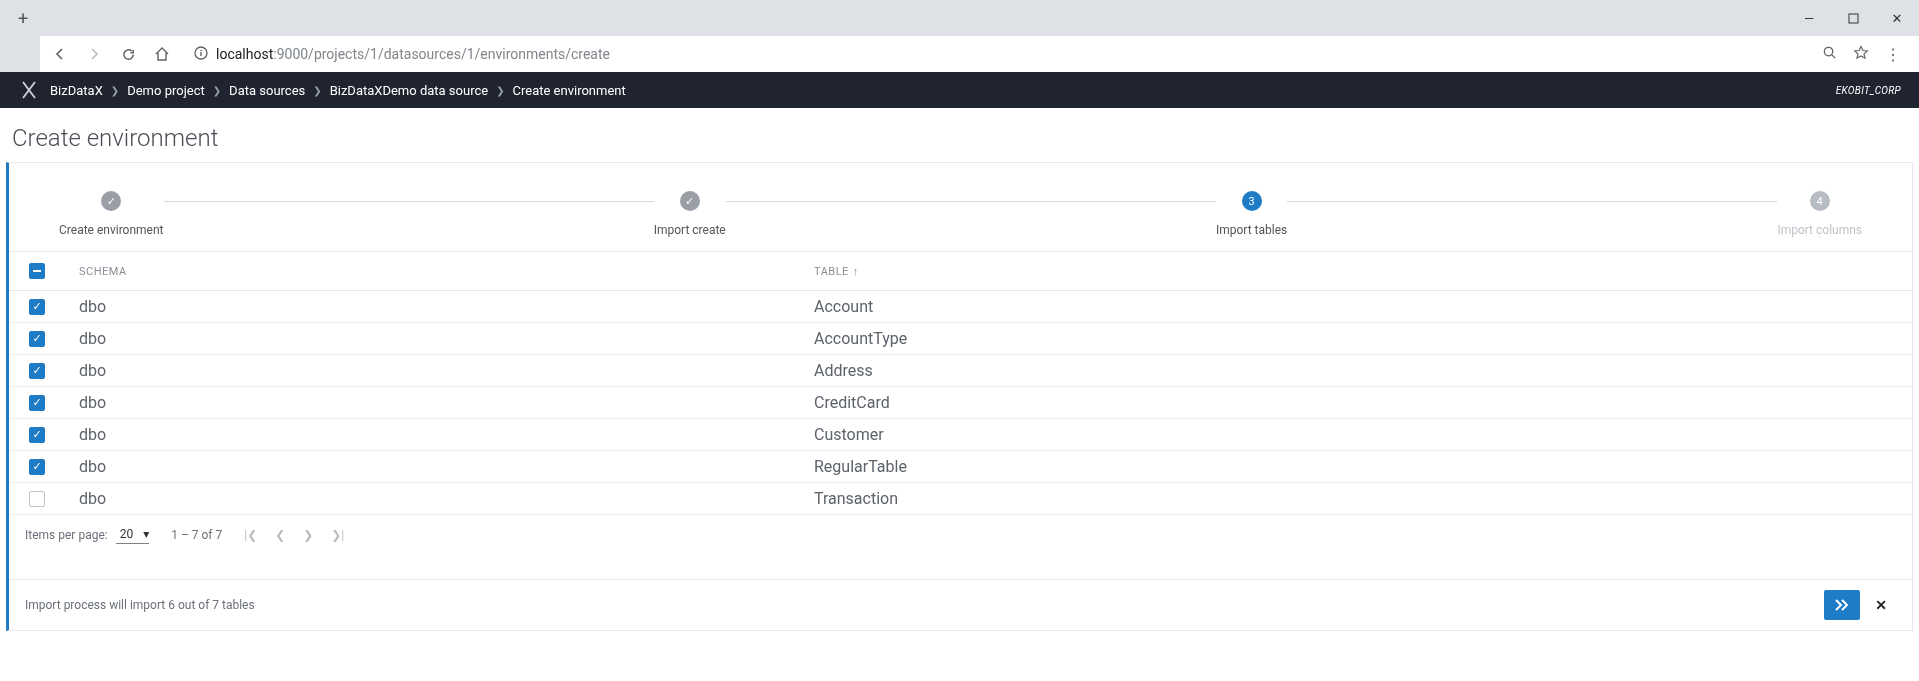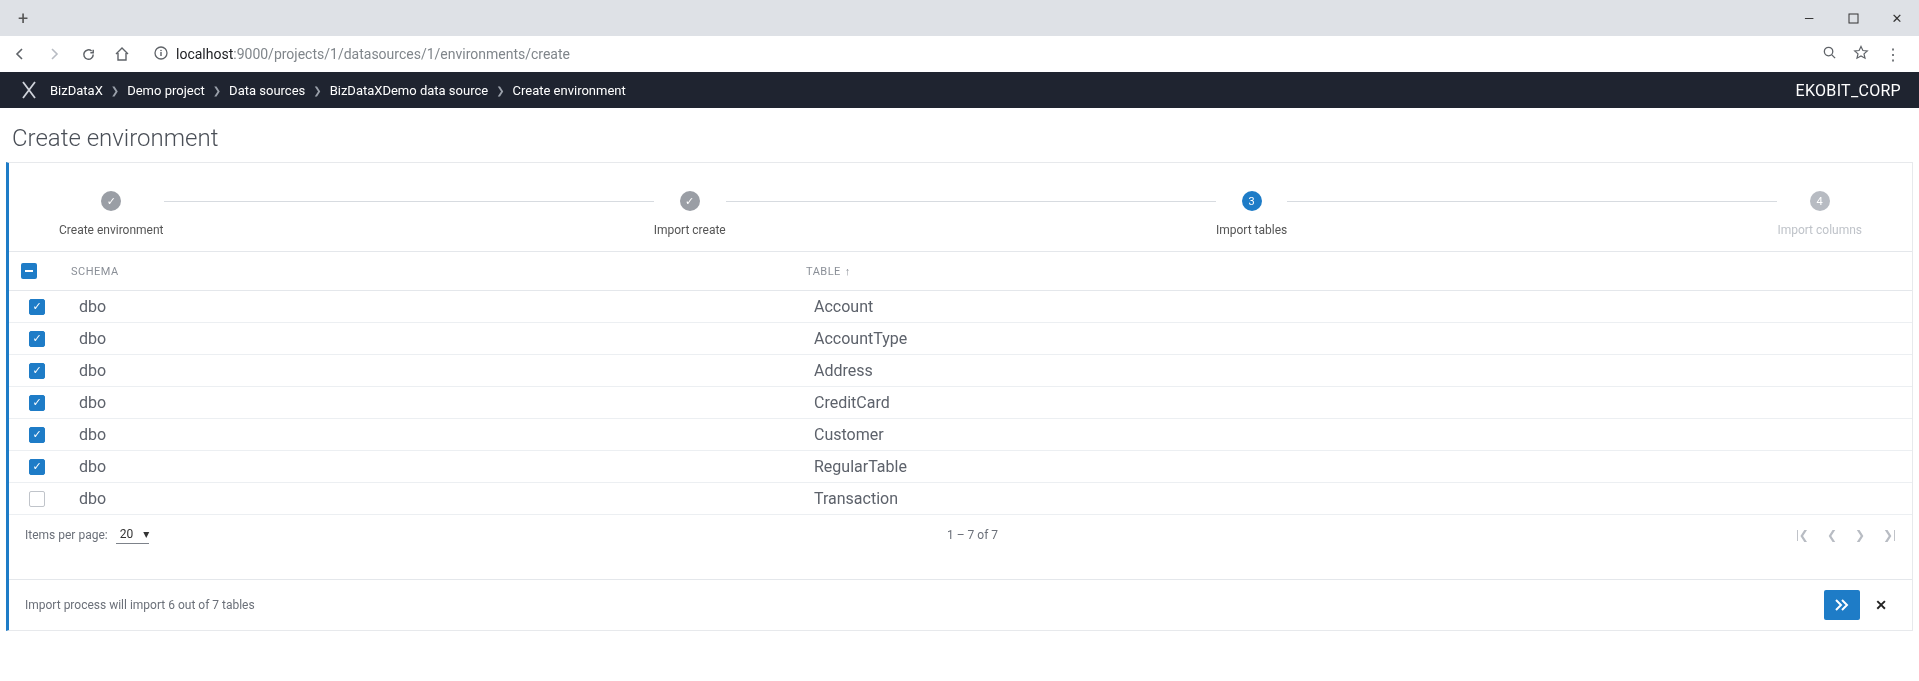--- a/index.html
+++ b/index.html
@@ -7,64 +7,64 @@
 
   
   .browser-chrome { background: #dee1e6; }
   .tab-strip { display: flex; align-items: center; height: 36px; padding-left: 8px; }
   .tab { display: flex; align-items: center; background: #fff; height: 32px; padding: 0 12px; border-radius: 8px 8px 0 0; width: 200px; margin-top:4px; gap: 8px; font-size: 12px; color: #3b3b3b; }
   .tab .fav { width: 14px; height: 14px; display:flex; align-items:center; justify-content:center; color:#999;}
   .tab .tab-close { margin-left: auto; cursor:pointer; color:#555; font-size: 14px;}
   .new-tab { padding: 0 10px; font-size: 18px; color:#555; cursor:pointer;}
   .win-controls { margin-left: auto; display:flex; }
   .win-controls div { width: 44px; height: 36px; display:flex; align-items:center; justify-content:center; font-size: 13px; color:#333; cursor:pointer;}
-  .addr-bar { display:flex; align-items:center; background:#fff; height: 36px; padding: 0 8px; gap: 10px; }
+  .addr-bar { display:flex; align-items:center; background:#fff; height: 36px; padding: 0 8px; gap: 10px; margin-left: 40px; }
   .addr-btn { width: 24px; height: 24px; display:flex; align-items:center; justify-content:center; color:#5f6368; cursor:pointer;}
   .addr-input { flex:1; display:flex; align-items:center; background:#fff; height: 28px; border-radius: 14px; padding:0 10px; gap:8px; font-size:14px; color:#202124;}
   .addr-right { display:flex; gap:16px; align-items:center; padding-right:10px;}
   .muted { color:#80868b; }
 
   
   .app-header { background:#1f2430; color:#fff; height:36px; display:flex; align-items:center; padding:0 18px; gap:10px; font-size:13px;}
   .app-logo { width:22px; height:22px; display:flex; align-items:center; justify-content:center; color:#cfd3da;}
   .breadcrumb { display:flex; align-items:center; gap:8px; }
   .breadcrumb span { cursor:pointer; }
   .chev { color:#9aa0aa; font-size: 10px;}
-  .user { margin-left:auto; font-size:16px; letter-spacing:0.3px;}
+  .user { margin-left:auto; font-size:10px; letter-spacing:0.3px;font-style:italic;}
 
   
   .page-title { padding:16px 12px 10px; font-size:24px; font-weight:300; color:#4a4f57;}
 
   
   .wizard-wrap { border-left:3px solid #1e7cc7; margin:0 6px 8px 6px; background:#fff; border:1px solid #e7e9ec; border-left:3px solid #1e7cc7;}
   .stepper { display:flex; align-items:flex-start; padding: 28px 50px 14px; }
   .step { display:flex; flex-direction:column; align-items:center; position:relative;}
   .step-line { flex:1; height:1px; background:#d7dbe0; margin-top:10px;}
   .dot { width:20px; height:20px; border-radius:50%; display:flex; align-items:center; justify-content:center; font-size:11px; color:#fff;}
   .dot-done { background:#9a9ea5;}
   .dot-active { background:#1e7cc7;}
   .dot-next { background:#b7bbc2;}
   .step-label { margin-top:12px; font-size:12px; color:#555;}
   .step-label.muted { color:#bfc3c9;}
 
   
-  .tbl-head { display:flex; align-items:center; border-top:1px solid #e4e7eb; border-bottom:1px solid #e4e7eb; padding:0 12px; height:40px; font-size:11px; color:#8a8f97; letter-spacing:0.5px;}
+  .tbl-head { display:flex; align-items:center; border-top:1px solid #e4e7eb; border-bottom:1px solid #e4e7eb; padding:0 20px; height:40px; font-size:11px; color:#8a8f97; letter-spacing:0.5px;}
   .col-check { width:50px; display:flex; align-items:center;}
   .col-schema { width: 735px; }
   .col-table { flex:1; display:flex; align-items:center; gap:4px;}
   .indet { width:16px; height:16px; background:#1e7cc7; border-radius:2px; display:flex; align-items:center; justify-content:center; cursor:pointer;}
   .indet::after { content:''; width:8px; height:2px; background:#fff;}
   .cb { width:16px; height:16px; border:1px solid #c0c4ca; border-radius:2px; display:inline-flex; align-items:center; justify-content:center; cursor:pointer; flex-shrink:0;}
   .cb.checked { background:#1e7cc7; border-color:#1e7cc7;}
   .cb.checked::after { content:'✓'; color:#fff; font-size:11px; line-height:1;}
   .row { display:flex; align-items:center; border-bottom:1px solid #eceff2; padding:0 20px; height:32px; font-size:16px; color:#5d626b;}
   .arrow-up { font-size: 11px;}
 
   
-  .paginator { display:flex; align-items:center; justify-content:space-between; gap:22px; padding:10px 16px; font-size:12px; color:#6b7079;}
+  .paginator { display:flex; align-items:center; justify-content:flex-start; gap:22px; padding:10px 16px; font-size:12px; color:#6b7079;}
   .ipp { display:flex; align-items:center; gap:8px;}
   .ipp-select { border:none; border-bottom:1px solid #7d828a; padding:2px 16px 2px 4px; font-size:12px; color:#333; background:transparent; position:relative;}
   .page-nav { display:flex; gap:18px; color:#b8bcc3;}
   .page-nav span { cursor:pointer;}
 
   
   .footer-strip { display:flex; align-items:center; border-top:1px solid #e4e7eb; padding:10px 16px; font-size:12px; color:#6b7079;margin-top:25px;}
   .btn-primary { background:#1e7cc7; color:#fff; width:36px; height:30px; display:flex; align-items:center; justify-content:center; border-radius:2px; cursor:pointer; font-size:13px;}
   .btn-icon { width:30px; height:30px; display:flex; align-items:center; justify-content:center; cursor:pointer; font-size:14px; font-weight:bold; color:#222; margin-left:6px;}
 </style>

